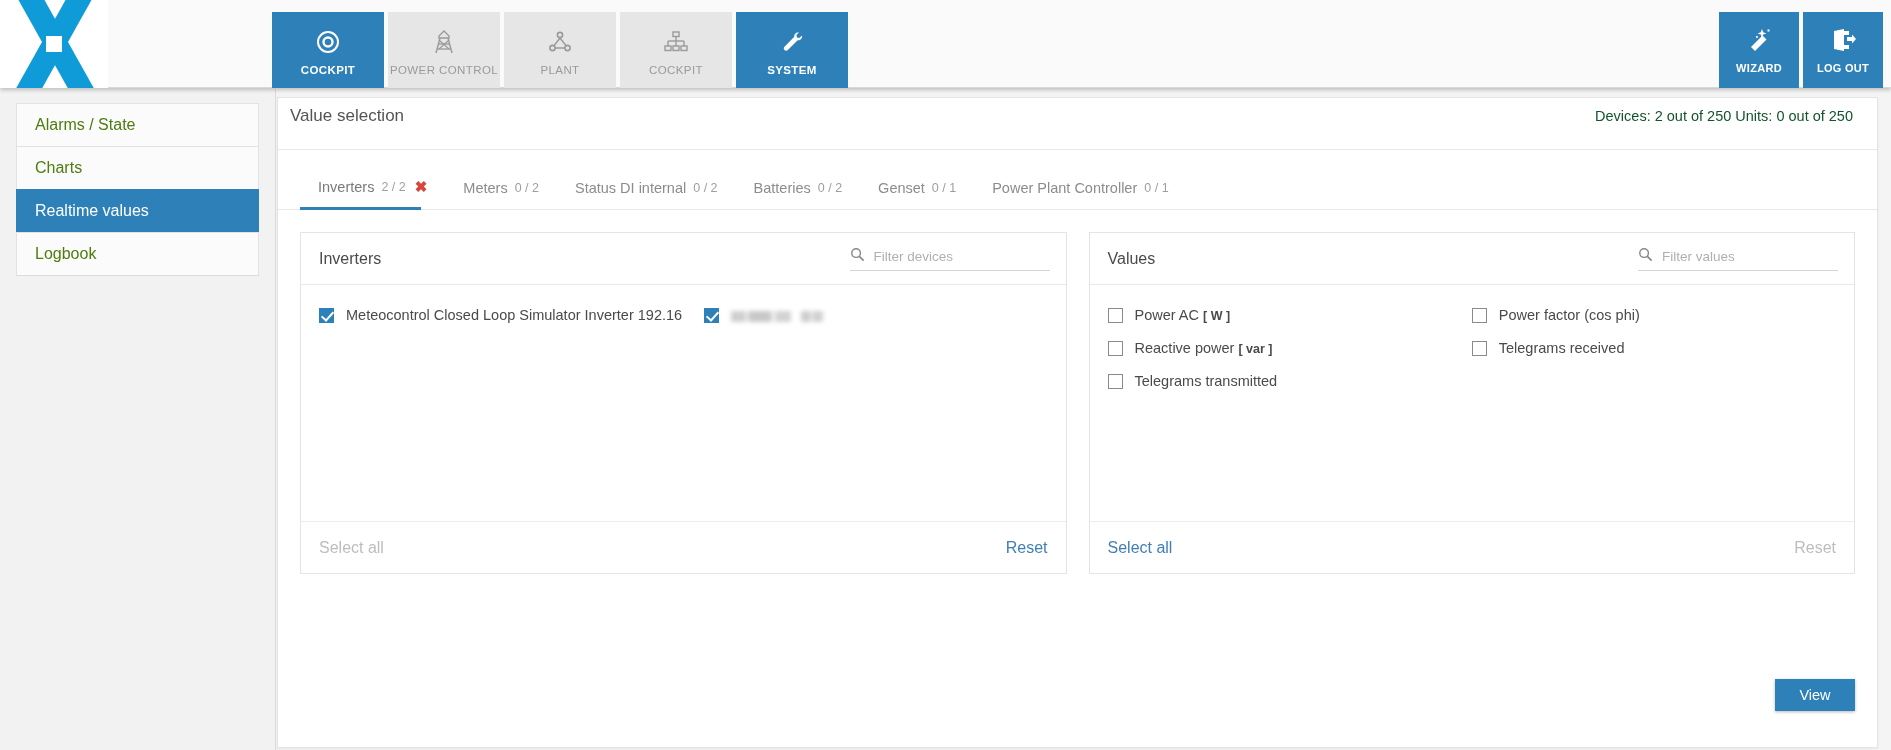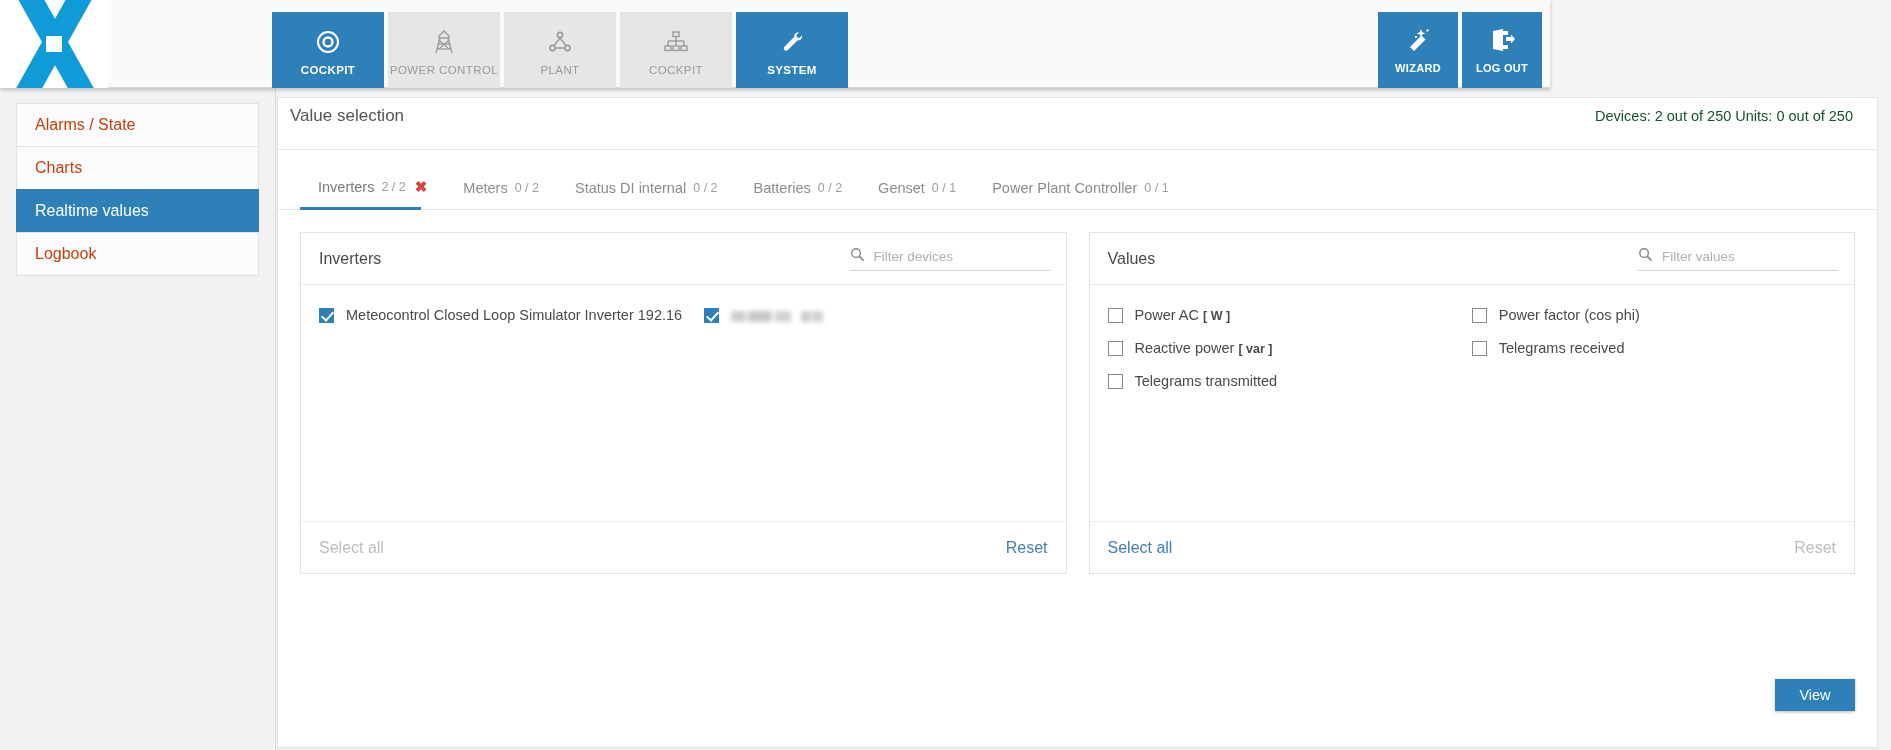--- a/index.html
+++ b/index.html
@@ -6,21 +6,21 @@
   html, body {
     width: 1891px; height: 750px;
     background: #ffffff;
     font-family: "Liberation Sans", sans-serif;
     overflow: hidden;
   }
   body { position: relative; background: #f4f4f4; }
 
   
   .topbar {
-    position: absolute; left: 0; top: 0; width: 1550px; height: 88px;
+    position: absolute; left: 0; top: 0; width: 1891px; height: 88px;
     background: #fafafa;
     border-bottom: 1px solid #d8d8d8;
     box-shadow: 0 2px 4px rgba(0,0,0,0.22);
     z-index: 5;
   }
   .logo-box {
     position: absolute; left: 0; top: 0; width: 108px; height: 88px;
     background: #ffffff; overflow: hidden;
   }
   .logo-box svg { display:block; }
@@ -53,21 +53,21 @@
   .sidebar {
     position: absolute; left: 0; top: 89px; width: 276px; height: 661px;
     background: #f2f2f2;
     border-right: 1px solid #dadada;
     padding: 14px 16px 0 16px;
   }
   .side-item {
     height: 44px; background: #fbfbfb; border: 1px solid #e2e2e2;
     border-bottom: 1px solid #dcdcdc;
     display:flex; align-items:center; padding-left: 18px;
-    font-size: 16px; color: #c2410c; cursor: pointer;
+    font-size: 16px; color: #4d7c0f; cursor: pointer;
     margin-bottom: -1px;
   }
   .side-item.active { background: #2e80b8; color: #ffffff; border-color:#2e80b8; }
 
   
   .content {
     position: absolute; left: 277px; top: 89px; width: 1614px; height: 661px;
     background: #f4f4f4; padding: 10px 0 0 0;
   }
   .card {

